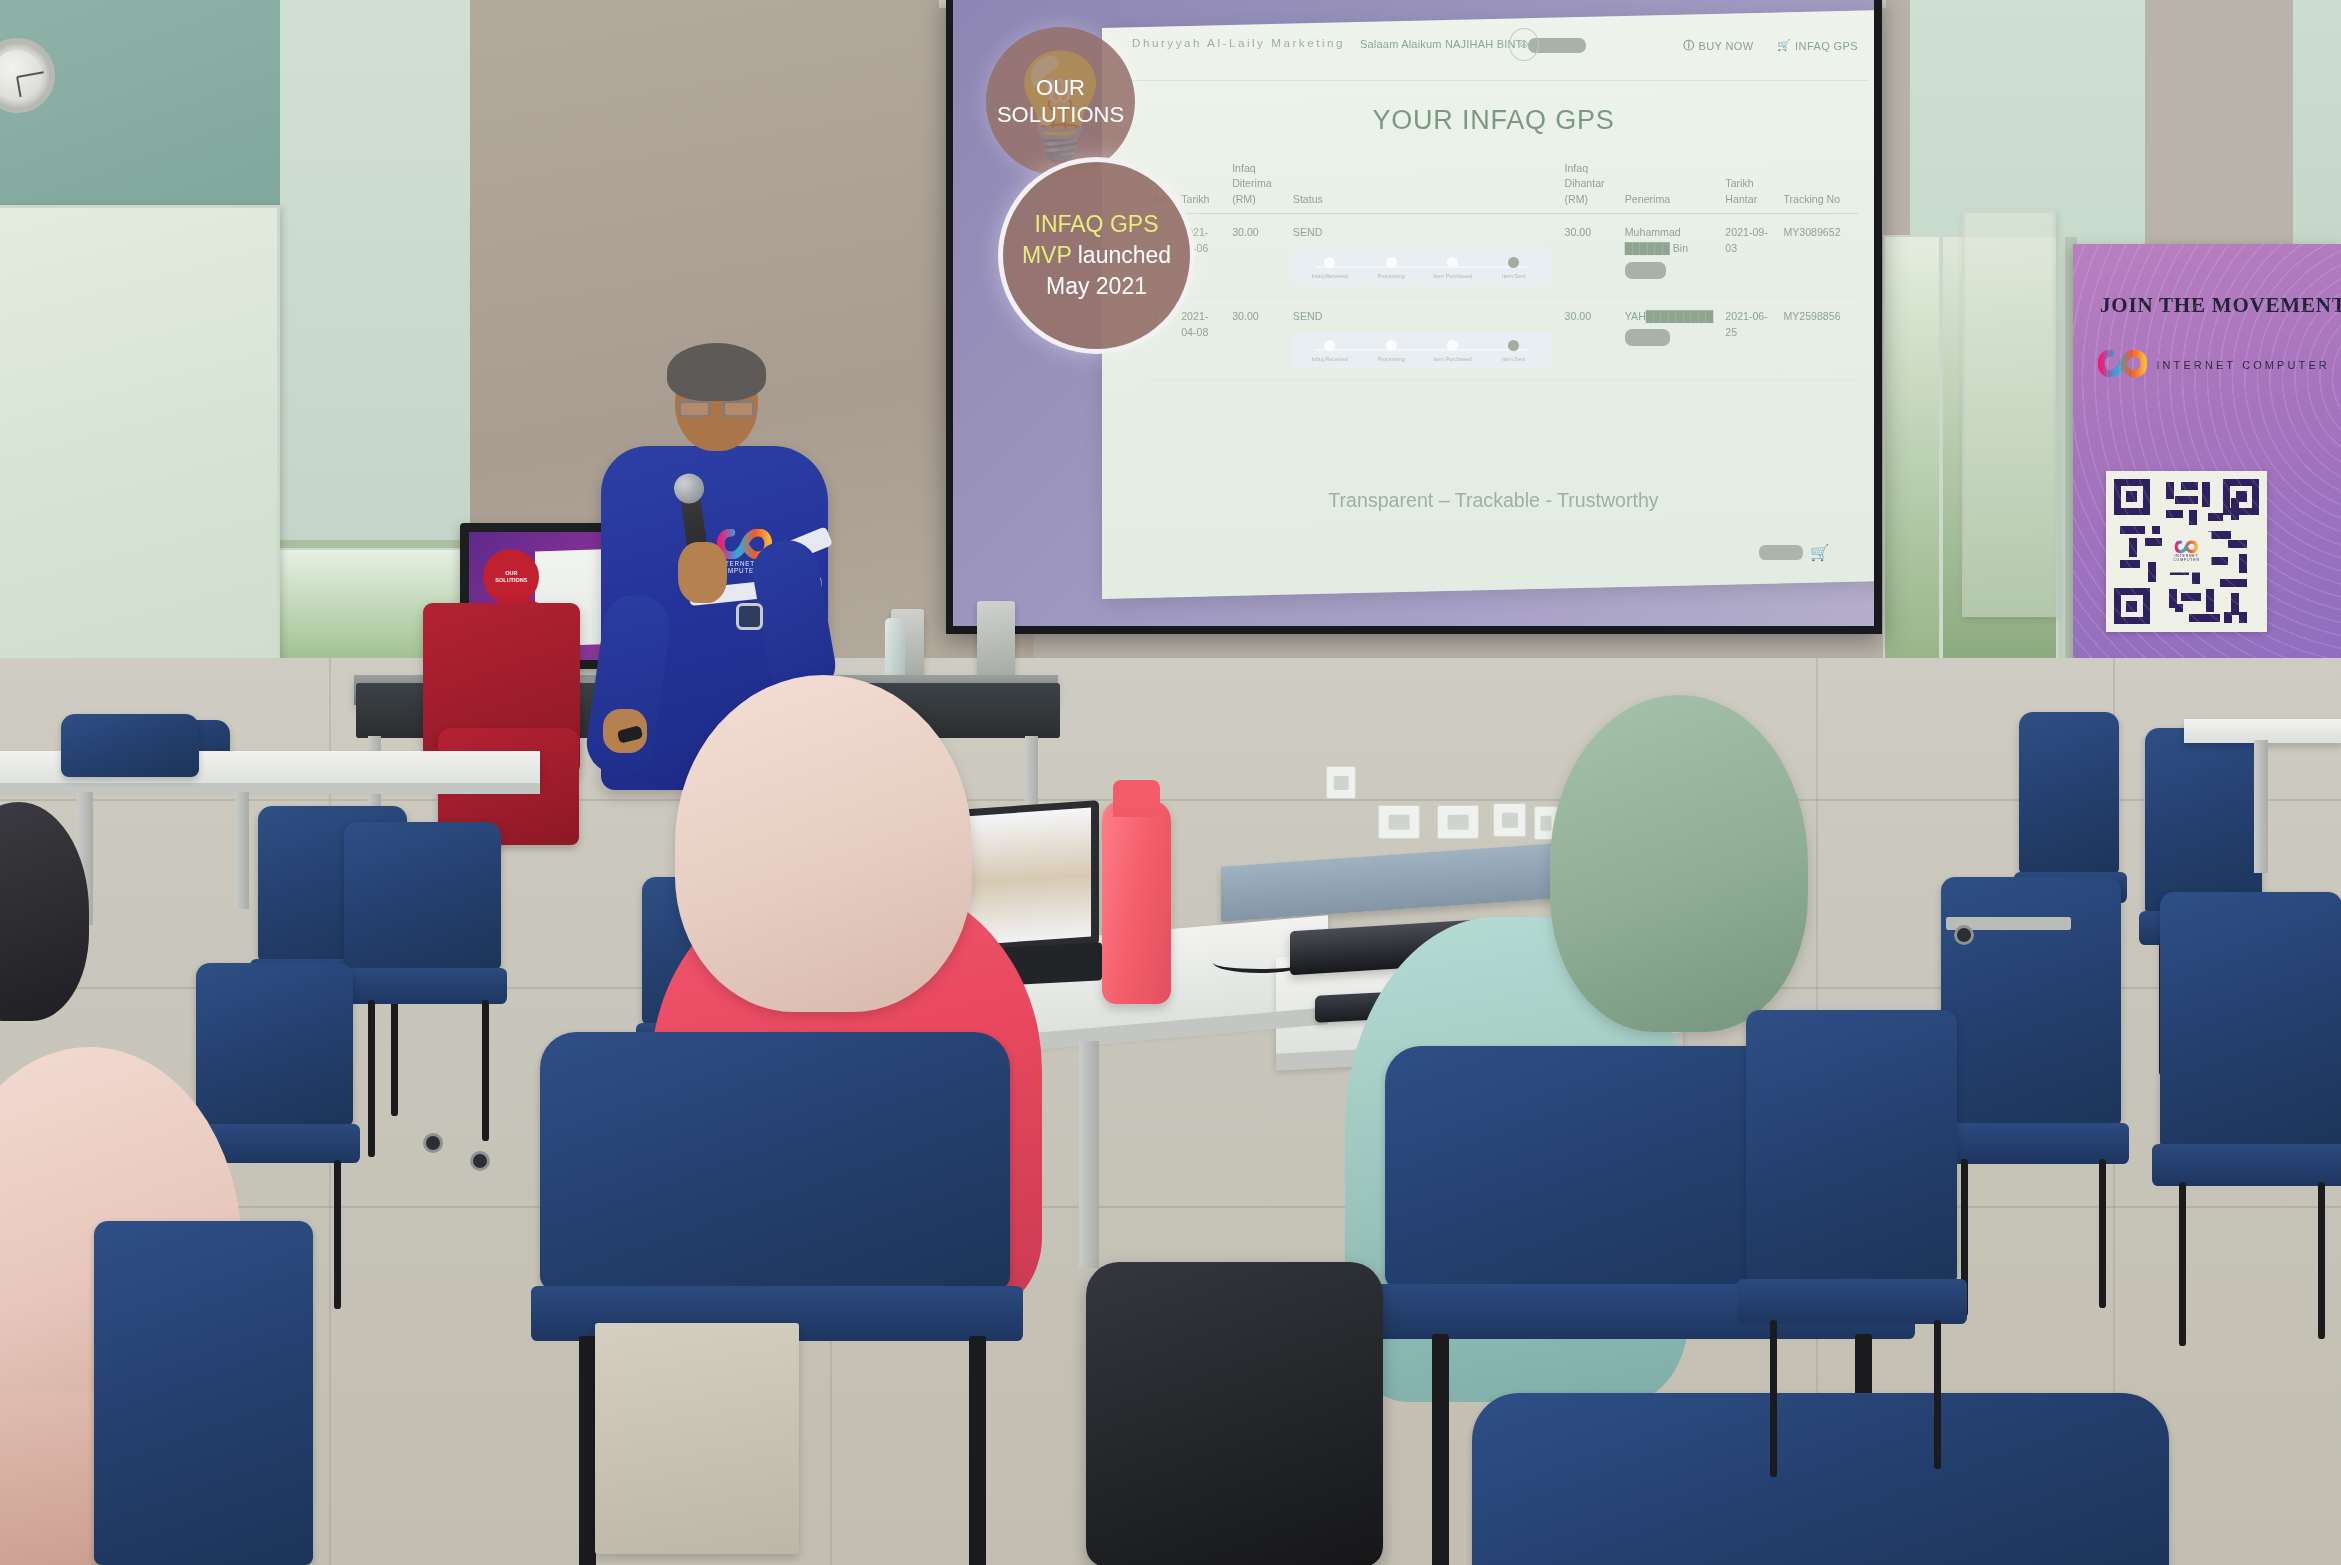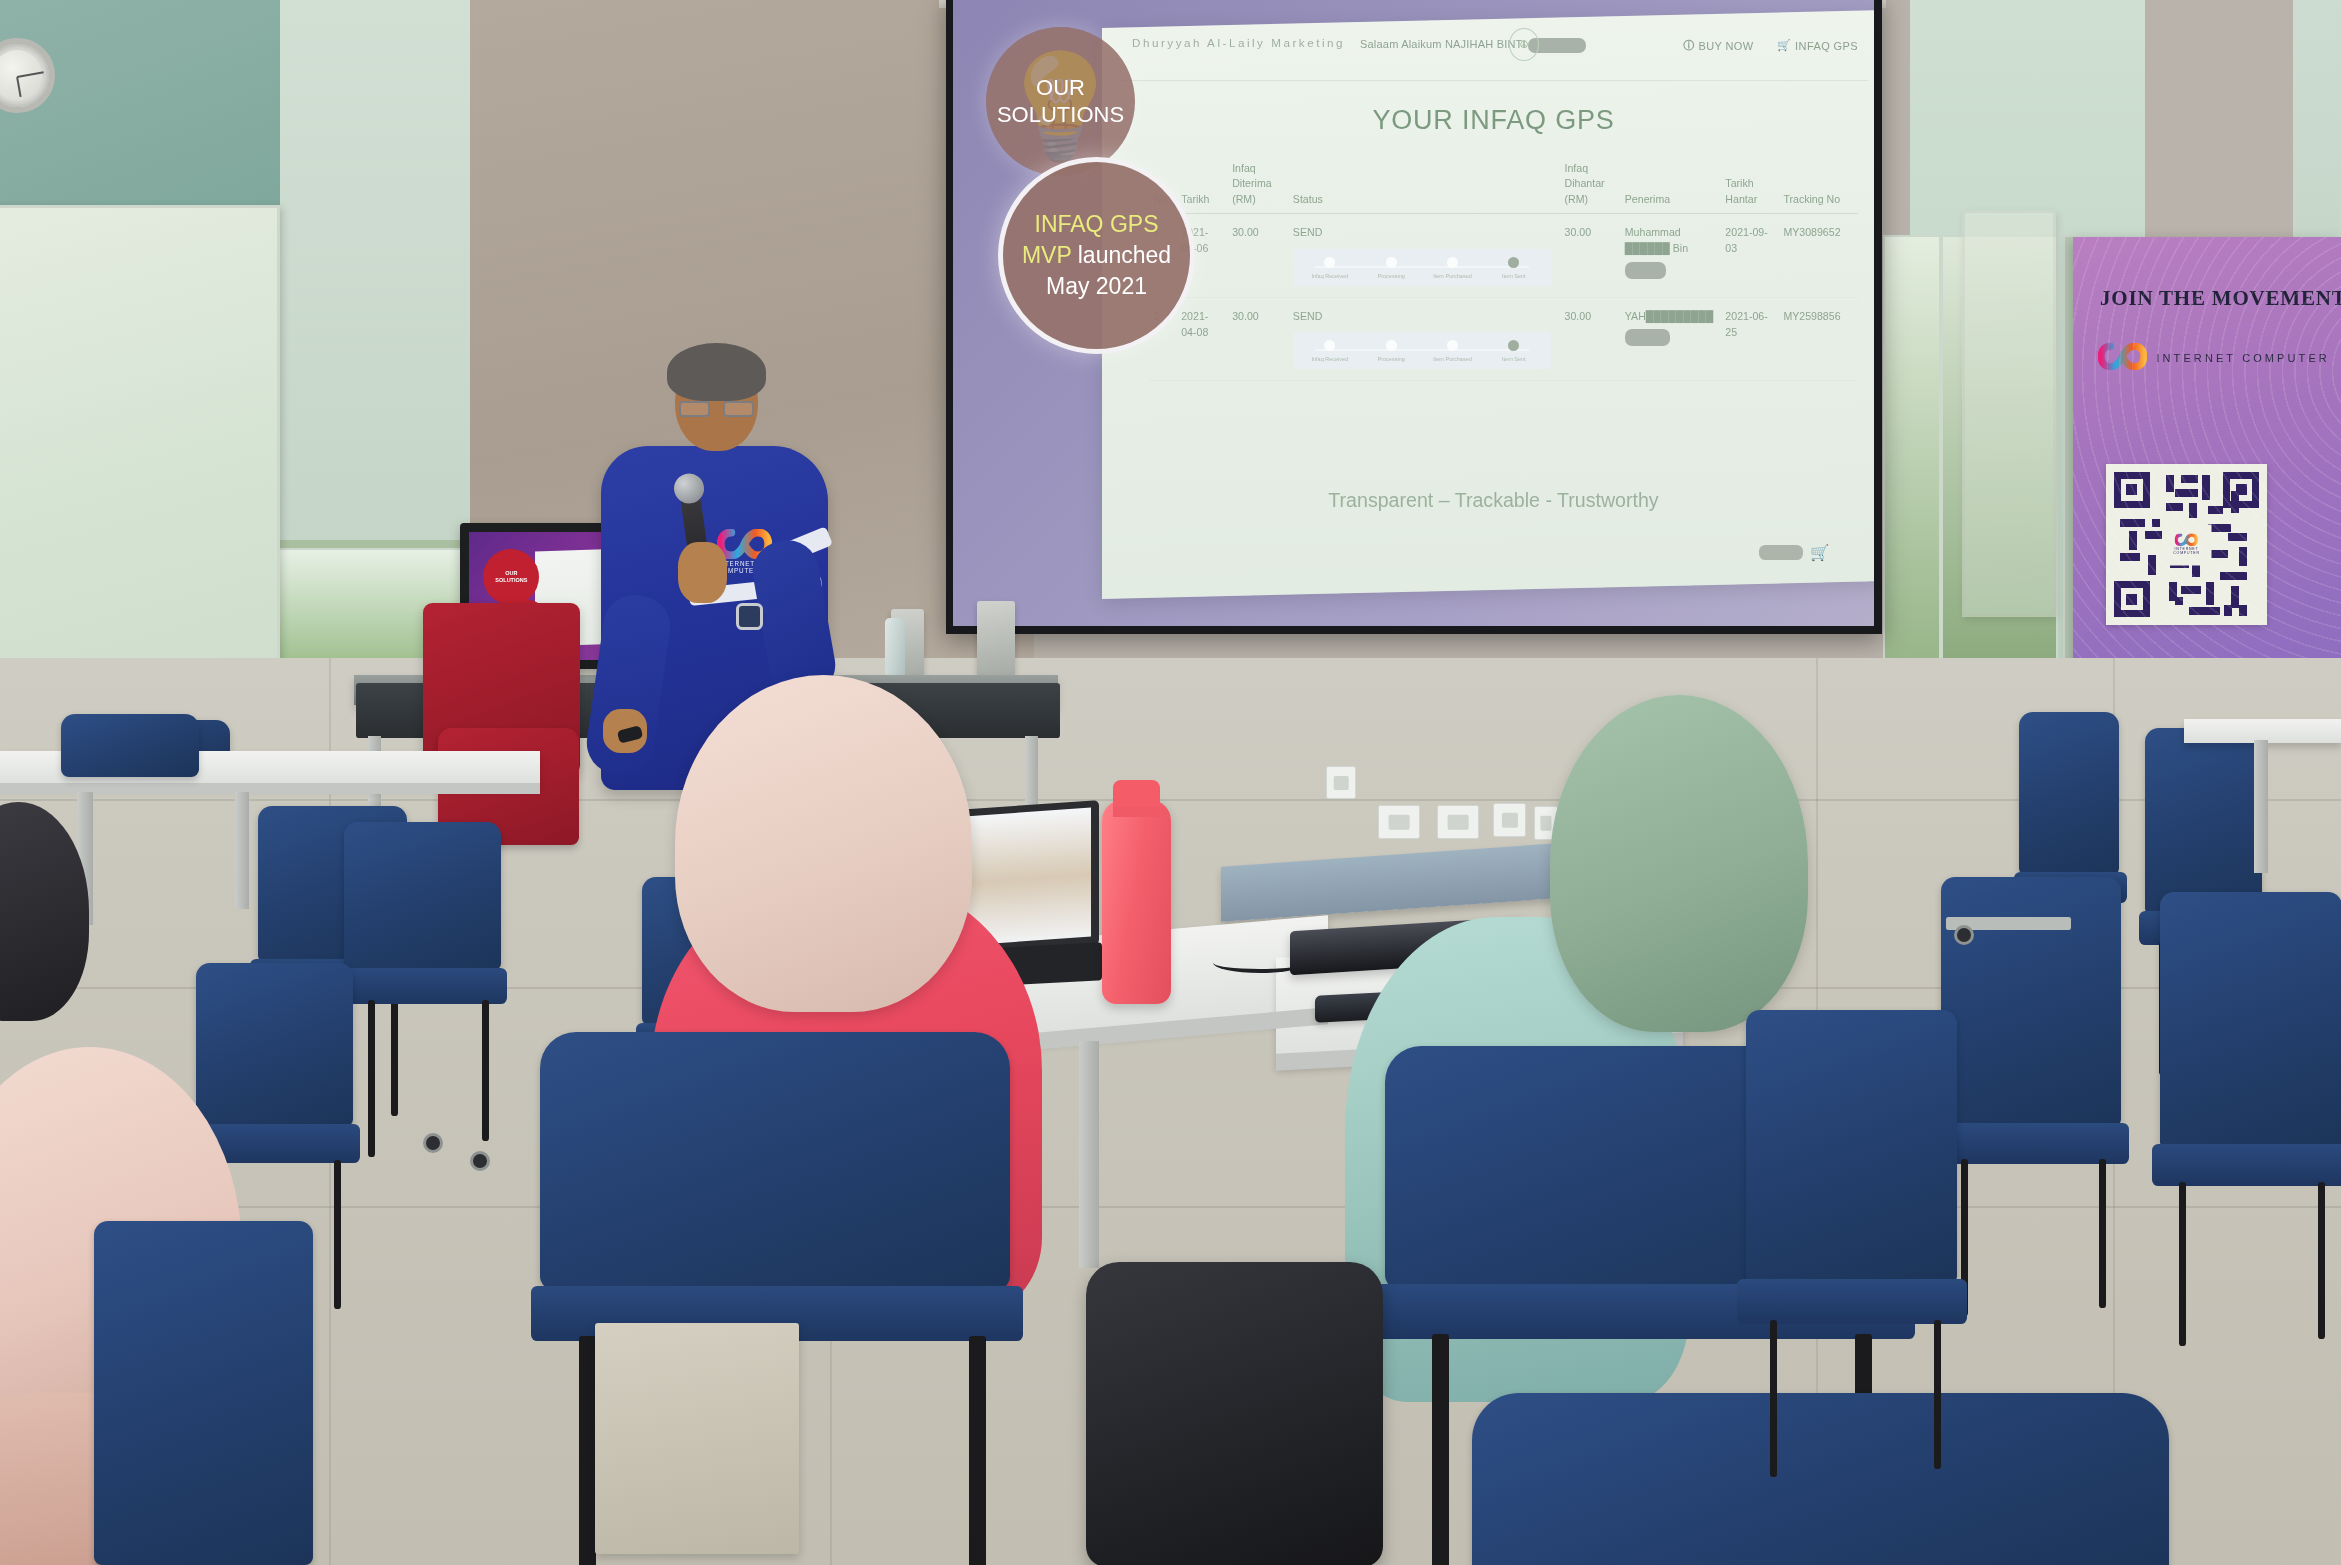--- a/index.html
+++ b/index.html
@@ -109,21 +109,21 @@
       background:rgba(150,114,108,.88); font-size:22px; line-height:1.2;
       box-shadow:0 0 20.4px rgba(255,255,255,.25); }
   .circ-bulb { position:absolute; left:50%; top:50%; transform:translate(-50%,-46%);
       opacity:.22; font-size:103px; }
   .circ-mvp { left:45px; top:157px; width:197px; height:197px;
       background:rgba(150,114,108,.93); border:5.5px solid #f3f1f4;
       font-size:23px; line-height:1.35; box-shadow:0 0 23.5px rgba(255,255,255,.35); }
   .hl { color:#e9ec7c; }
 
   
-  .banner { position:absolute; left:2073px; top:237px; width:269px; height:744px;
+  .banner { position:absolute; left:2073px; top:244px; width:269px; height:744px;
       background:linear-gradient(165deg,#b97fc0 0%, #a774be 25%, #8f6ec0 60%, #7c69bf 100%);
       box-shadow:-3.1px 3.1px 12.5px rgba(0,0,0,.2); overflow:hidden; }
   .banner::after { content:""; position:absolute; inset:0; opacity:.22;
       background:repeating-radial-gradient(circle at 120% 18%, rgba(255,255,255,.5) 0 1.6px, transparent 1.6px 12.5px); }
   .bn-title { position:absolute; left:27px; top:49px; font-family:"Liberation Serif", serif;
       font-weight:700; font-size:21px; color:#22233a; letter-spacing:0.8px; white-space:nowrap; }
   .bn-logo { position:absolute; left:25px; top:106px; display:flex; align-items:center; gap:9.4px; }
   .bn-logo-text { font-size:11px; letter-spacing:3.1px; color:#2a2a42; white-space:nowrap; }
   .qr { position:absolute; left:33px; top:227px; width:161px; height:161px;
       background:#eef0e6; padding:7.8px; box-shadow:0 1.6px 6.3px rgba(0,0,0,.2); }

